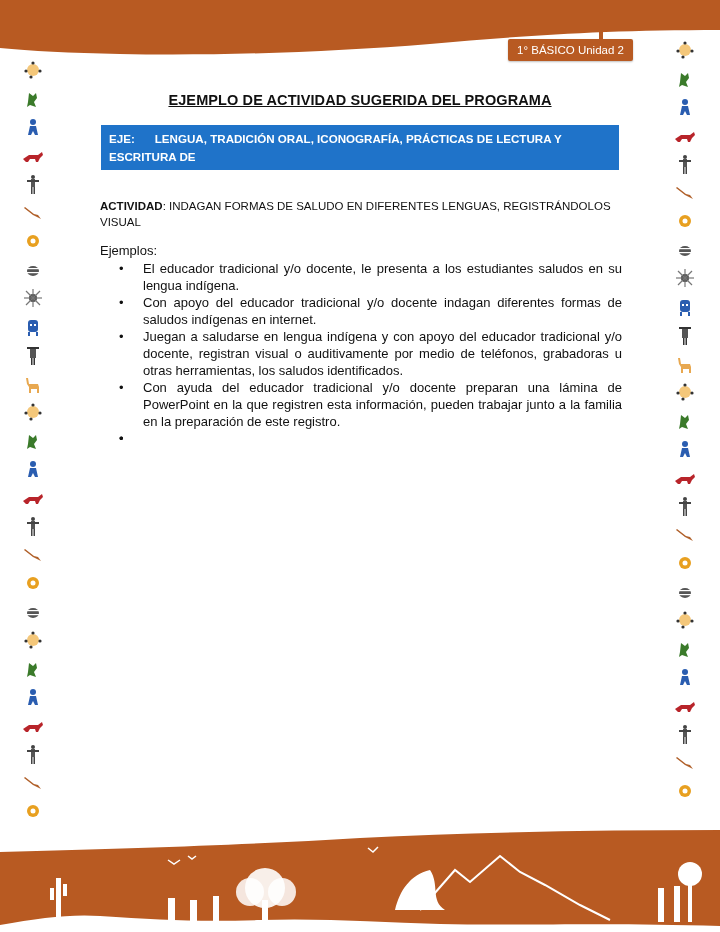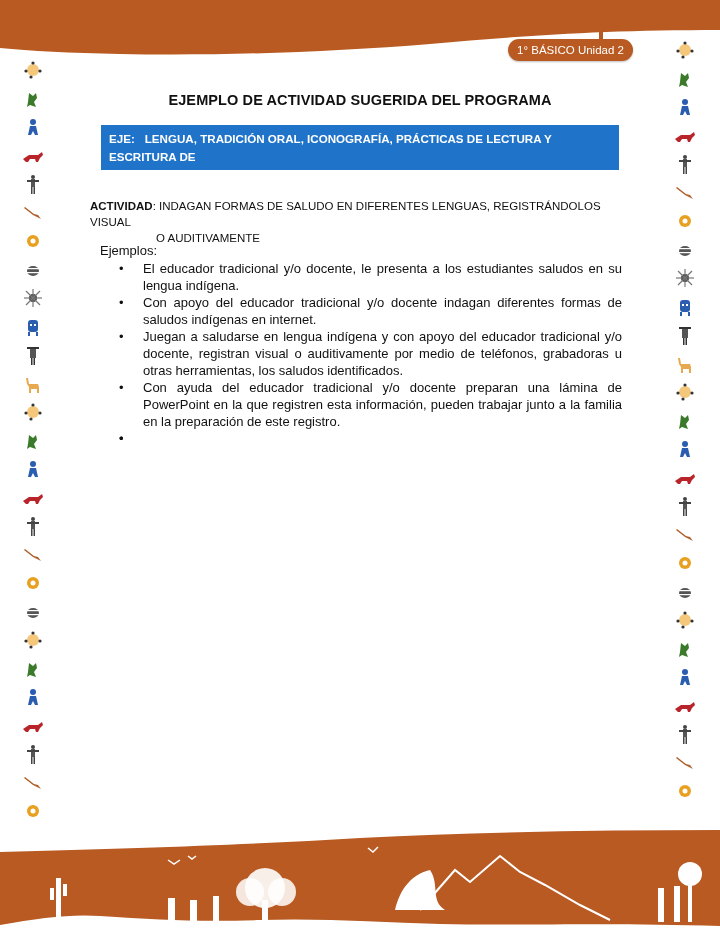--- a/index.html
+++ b/index.html
@@ -2,44 +2,44 @@
 <html><head>
 <meta charset="utf-8">
 <style>
   * { box-sizing: border-box; margin: 0; padding: 0; }
   html, body { width: 720px; height: 932px; overflow: hidden; background: #ffffff; }
   body { position: relative; font-family: "Liberation Sans", sans-serif; color: #111; }
 
   .header-band { position: absolute; left: 0; top: 0; width: 720px; height: 70px; }
   .grade-tag {
     position: absolute; left: 508px; top: 39px; width: 125px; height: 22px;
-    background: #b85a22; color: #fff; border-radius: 11px;
+    background: #b85a22; color: #fff; border-radius: 2px;
     font-size: 11.5px; line-height: 22px; text-align: center;
     box-shadow: 0 1px 2px rgba(0,0,0,0.25);
   }
   .grade-tag-stem { position: absolute; left: 599px; top: 28px; width: 4px; height: 12px; background: #b85a22; }
 
   .side-col { position: absolute; top: 56px; width: 30px; }
   .side-col.left { left: 18px; }
   .side-col.right { left: 670px; top: 36px; }
   .side-icon { width: 30px; height: 28.5px; display: flex; align-items: center; justify-content: center; }
   .side-icon svg { width: 22px; height: 20px; }
 
   .page-title {
     position: absolute; left: 100px; top: 92px; width: 520px; text-align: center;
-    font-size: 14.5px; font-weight: bold; letter-spacing: 0.1px;
+    font-size: 14.5px; font-weight: bold; letter-spacing: 0.1px; text-decoration: underline;
   }
   .axis-box {
     position: absolute; left: 101px; top: 125px; width: 518px; height: 45px;
     background: #1f73c9; color: #fff; font-weight: bold; font-size: 11.6px;
     line-height: 18px; padding: 5px 8px 0 8px;
   }
-  .axis-box .lbl { margin-right: 10px; text-align: right; }
-
-  .activity { position: absolute; left: 90px; top: 198px; width: 530px; font-size: 11.5px; line-height: 16px; }
+  .axis-box .lbl { margin-right: 20px; text-align: right; }
+
+  .activity { position: absolute; left: 100px; top: 198px; width: 530px; font-size: 11.5px; line-height: 16px; }
   .activity .act-label { font-weight: bold; }
   .activity .line2 { padding-left: 66px; }
 
   .examples { position: absolute; left: 100px; top: 242px; width: 522px; font-size: 13px; line-height: 17px; }
   .examples ul { list-style: none; margin-top: 1px; }
   .examples li { position: relative; padding-left: 43px; text-align: justify; }
   .examples li .bullet { position: absolute; left: 19px; top: 0; }
 
   .footer-band { position: absolute; left: 0; top: 830px; width: 720px; height: 102px; }
 </style>
@@ -426,21 +426,20 @@
 <div class="axis-box">
   <div>
     <span class="lbl">EJE:</span><span>LENGUA, TRADICIÓN ORAL, ICONOGRAFÍA, PRÁCTICAS DE LECTURA Y ESCRITURA DE</span>
   </div>
 </div>
 
 <div class="activity">
   <div>
     <span class="act-label">ACTIVIDAD</span><span>: INDAGAN FORMAS DE SALUDO EN DIFERENTES LENGUAS, REGISTRÁNDOLOS VISUAL</span>
   </div>
-  <div class="line2">O AUDITIVAMENTE</div>
 </div>
 
 <div class="examples">
   <div>Ejemplos:</div>
   <ul>
     <li><span class="bullet">•</span><span>El educador tradicional y/o docente, le presenta a los estudiantes saludos en su lengua indígena.</span></li>
     <li><span class="bullet">•</span><span>Con apoyo del educador tradicional y/o docente indagan diferentes formas de saludos indígenas en internet.</span></li>
     <li><span class="bullet">•</span><span>Juegan a saludarse en lengua indígena y con apoyo del educador tradicional y/o docente, registran visual o auditivamente por medio de teléfonos, grabadoras u otras herramientas, los saludos identificados.</span></li>
     <li><span class="bullet">•</span><span>Con ayuda del educador tradicional y/o docente preparan una lámina de PowerPoint en la que registren esta información, pueden trabajar junto a la familia en la preparación de este registro.</span></li>
     <li><span class="bullet">•</span></li>

